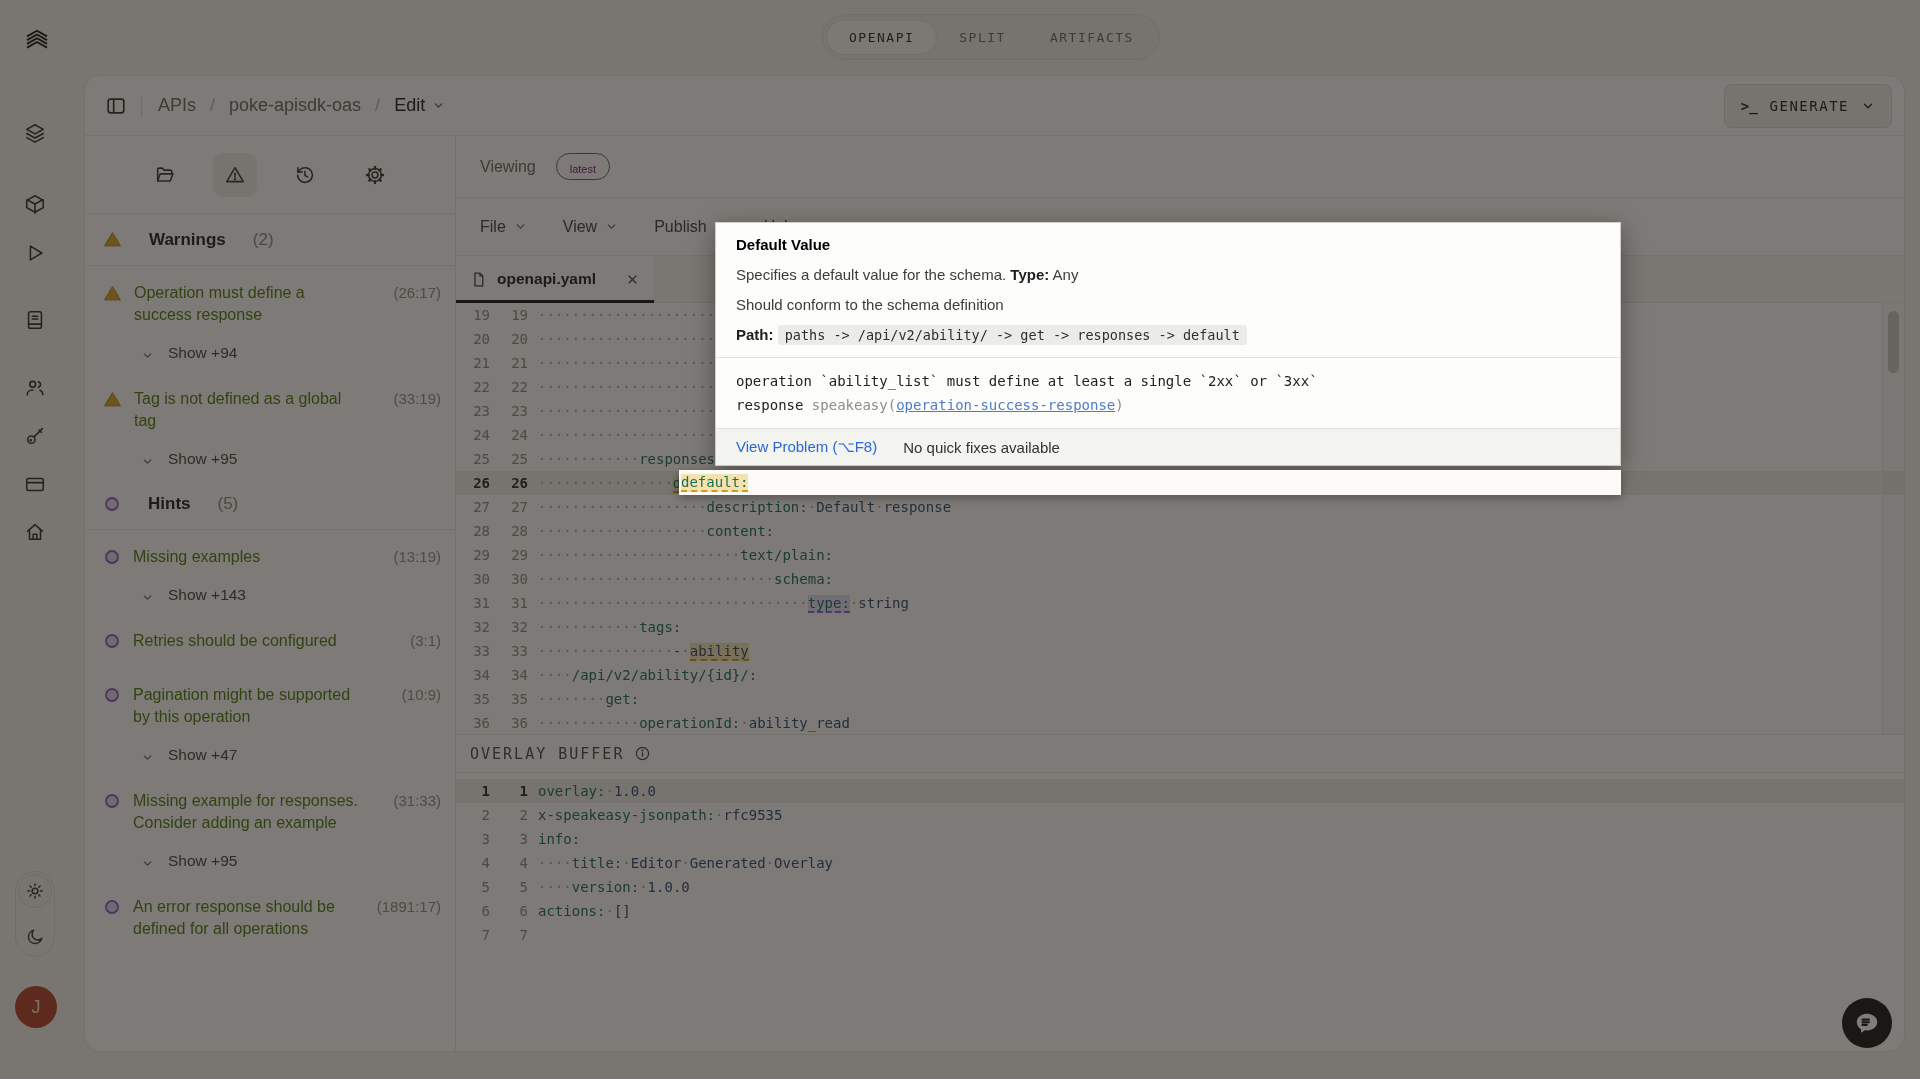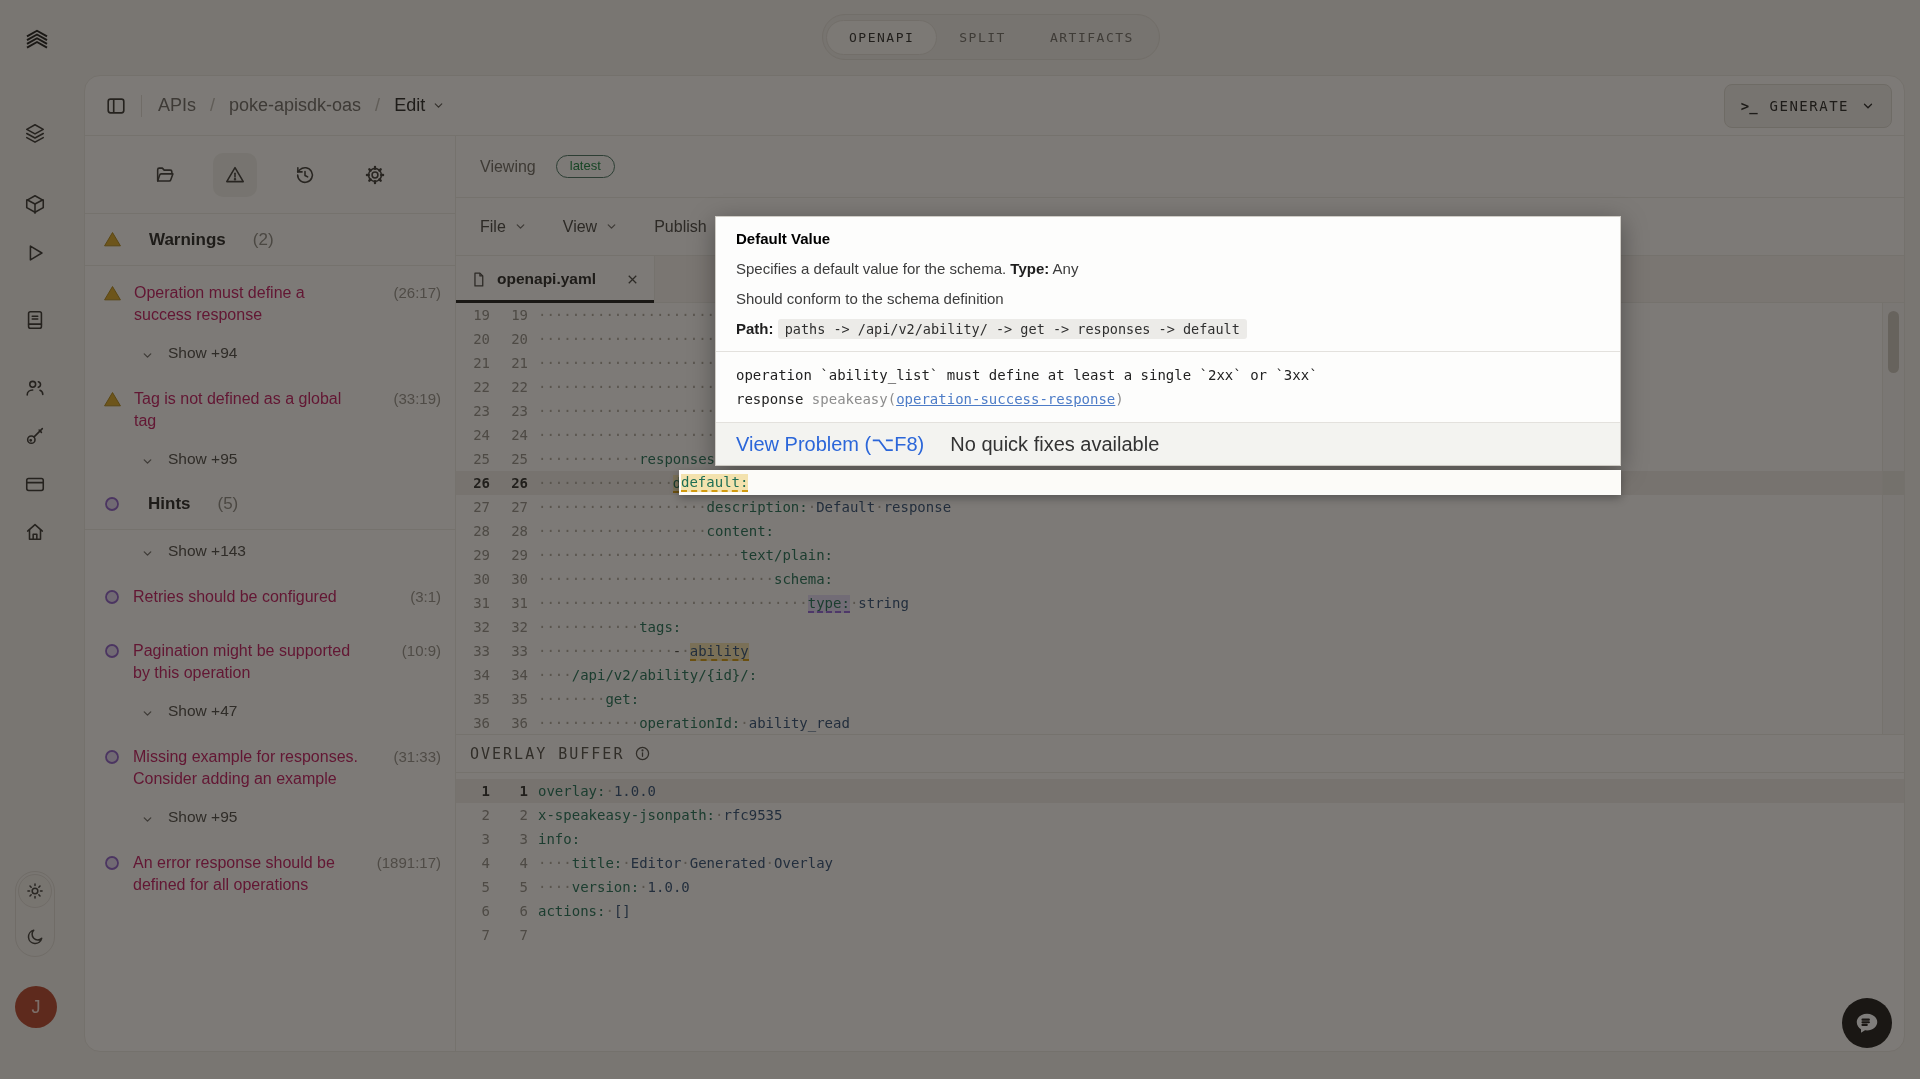--- a/index.html
+++ b/index.html
@@ -34,30 +34,30 @@
 
   
   .left-panel { position:absolute; left:0; top:60px; bottom:0; width:371px; border-right:1px solid #e9e5df; overflow:hidden; }
   .lp-toolbar { height:78px; border-bottom:1px solid #e9e5df; display:flex; align-items:center; justify-content:center; gap:26px; }
   .lp-tool { width:44px; height:44px; border-radius:10px; display:flex; align-items:center; justify-content:center; color:#3a3834; cursor:pointer; }
   .lp-tool.active { background:#ecebe6; }
   .sec-head { height:52px; border-bottom:1px solid #e9e5df; display:flex; align-items:center; gap:27px; padding:0 18px; cursor:pointer; }
   .sec-head .t { font-size:17px; font-weight:bold; color:#232220; }
   .sec-head .c { font-size:17px; color:#8a867f; }
   .issue { display:flex; align-items:flex-start; gap:12px; padding:16px 14px 6px 18px; cursor:pointer; }
-  .issue .ttl { font-size:16px; line-height:22px; color:#be185d; width:227px; }
+  .issue .ttl { font-size:16px; line-height:22px; color:#4d7c0f; width:227px; }
   .issue .loc { font-size:15px; color:#928e87; margin-left:auto; white-space:nowrap; padding-top:2px; }
   .issue .ic { flex:0 0 auto; margin-top:2px; }
   .show-row { display:flex; align-items:flex-end; gap:14px; padding:12px 0 10px 56px; font-size:15.5px; color:#4a4742; cursor:pointer; }
 
   
   .editor { position:absolute; left:371px; top:60px; right:0; bottom:0; }
   .viewing-row { height:62px; border-bottom:1px solid #e9e5df; display:flex; align-items:center; padding:0 24px; gap:20px; }
   .viewing-lbl { font-size:16px; color:#6b6760; }
-  .ver-badge { border:1.5px solid #44715f; color:#15803d; font-size:13px; padding:2px 13px 4px; border-radius:15px; cursor:pointer; }
+  .ver-badge { border:1.5px solid #44715f; color:#701a75; font-size:11px; padding:9px 13px 4px; border-radius:15px; cursor:pointer; }
   .menu-row { height:58px; border-bottom:1px solid #e9e5df; display:flex; align-items:center; padding:0 24px; gap:36px; }
   .menu-item { display:flex; align-items:center; gap:8px; font-size:16px; color:#44423e; cursor:pointer; }
   .tab-row { height:47px; border-bottom:1px solid #e9e5df; background:#f3f0eb; display:flex; }
   .file-tab { width:199px; background:#faf8f5; border-right:1px solid #e9e5df; display:flex; align-items:center; gap:10px; padding:0 14px; position:relative; cursor:pointer; }
   .file-tab .nm { font-size:15.5px; font-weight:bold; color:#232220; }
   .file-tab::after { content:""; position:absolute; left:0; right:0; bottom:-1px; height:3px; background:#1b1a18; }
   .file-tab .x { margin-left:auto; color:#44423e; cursor:pointer; }
 
   .code-wrap { position:relative; height:432px; border-bottom:1px solid #e9e5df; overflow:hidden; font-family:"DejaVu Sans Mono", monospace; font-size:14px; }
   .code-line { display:flex; height:24px; line-height:24px; white-space:pre; }
@@ -84,21 +84,21 @@
   .tooltip { position:absolute; left:715px; bottom:613px; width:906px; background:#fdfdfc; border:1px solid #cfccc6; box-shadow:0 6px 24px rgba(0,0,0,0.35); z-index:50; }
   .tt-s1 { padding:13px 20px 14px; border-bottom:1px solid #e3e1dd; font-size:15px; color:#3c3c3c; }
   .tt-title { font-weight:bold; color:#000000; margin-bottom:13px; }
   .tt-line { margin-bottom:13px; }
   .tt-line:last-child { margin-bottom:0; }
   .tt-b { font-weight:bold; color:#1e1e1e; }
   .tt-path-chip { font-family:"DejaVu Sans Mono", monospace; font-size:13.5px; background:#ecebe8; border-radius:3px; padding:2px 7px; color:#2f2f2f; }
   .tt-s2 { padding:11px 20px; border-bottom:1px solid #e3e1dd; font-family:"DejaVu Sans Mono", monospace; font-size:14px; line-height:24px; color:#222; }
   .tt-dim { color:#8d8d8d; }
   .tt-link { color:#4d7cc7; text-decoration:underline; cursor:pointer; }
-  .tt-s3 { padding:9px 20px; background:#f3f3f0; display:flex; align-items:center; gap:26px; font-size:20px; }
+  .tt-s3 { padding:9px 20px; background:#f3f3f0; display:flex; align-items:center; gap:26px; font-size:15px; }
   .tt-vp { color:#2b66d9; cursor:pointer; }
   .tt-nf { color:#333; }
   .line-strip { position:absolute; left:679px; top:470px; width:942px; height:25px; background:#fcfbf8; box-shadow:0 3px 10px rgba(0,0,0,0.3); z-index:50; font-family:"DejaVu Sans Mono", monospace; font-size:14px; line-height:24px; padding-left:2px; }
 
   
   .chat-fab { position:absolute; left:1842px; top:998px; width:50px; height:50px; border-radius:50%; background:#191715; display:flex; align-items:center; justify-content:center; cursor:pointer; z-index:30; }
 </style>
 </head>
 <body>
 
@@ -320,20 +320,29 @@
         </div>
         <div class="sec-head">
           <span>
             <svg width="18" height="18" viewBox="0 0 24 24">
               <circle cx="12" cy="12" r="8" fill="#cbb7e6" fill-opacity="0.55" stroke="#8a5cc4" stroke-width="2.4"></circle>
             </svg>
           </span>
     <span class="t">Hints</span>
     <span class="c">(5)</span>
         </div>
+        <div class="issue">
+          <span class="ic">
+            <svg width="18" height="18" viewBox="0 0 24 24">
+              <circle cx="12" cy="12" r="8" fill="#cbb7e6" fill-opacity="0.55" stroke="#8a5cc4" stroke-width="2.4"></circle>
+            </svg>
+          </span>
+      <span class="ttl">Missing examples</span>
+      <span class="loc">(13:19)</span>
+        </div>
         <div class="show-row">
           <span>
             <svg width="13" height="13" viewBox="0 0 24 24" fill="none" stroke="#6b6965" stroke-width="2.4" stroke-linecap="round" stroke-linejoin="round">
               <path d="M6 9l6 6 6-6"></path>
             </svg>
           </span>
           <span>Show +143</span>
         </div>
         <div class="issue">
           <span class="ic">

